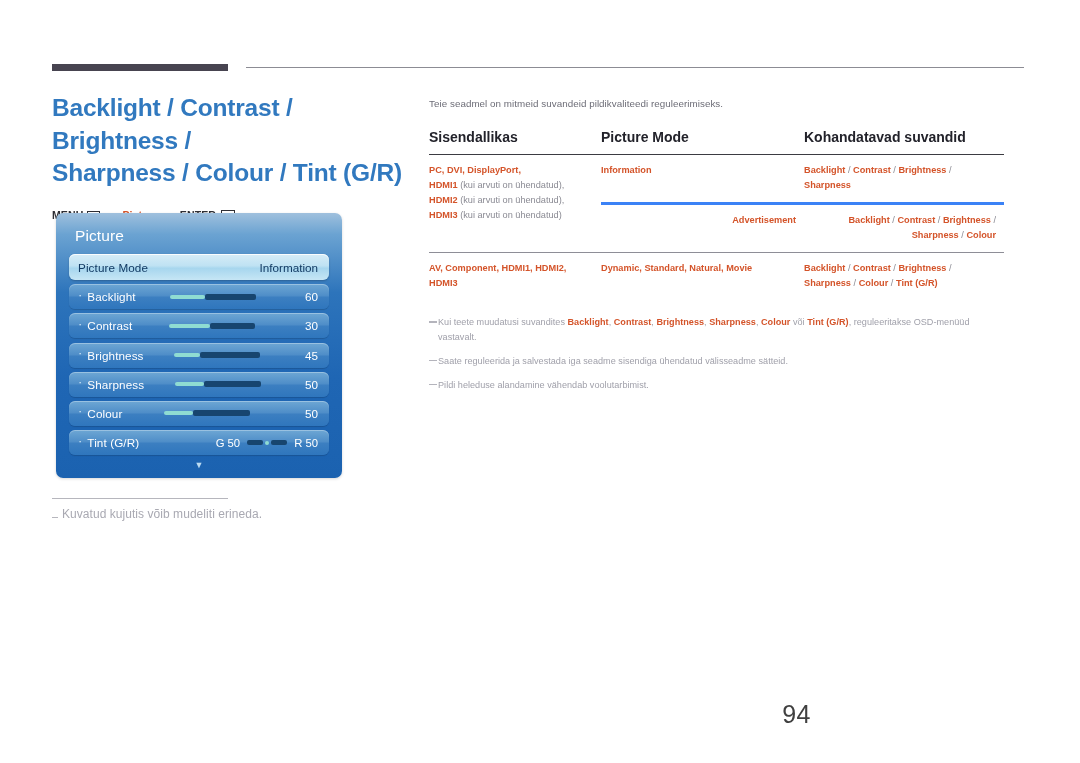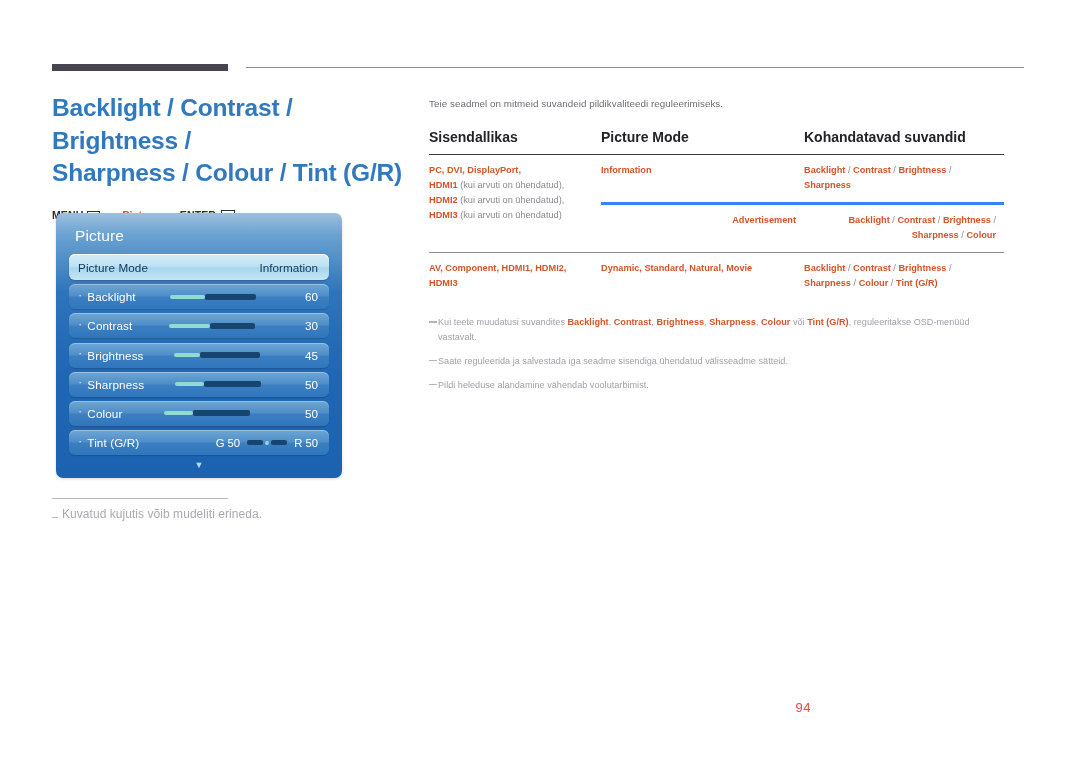--- a/index.html
+++ b/index.html
@@ -186,21 +186,21 @@
   }
   .note .dash {
     display: inline-block; width: 8px; height: 1.4px; background: #b4b4bc;
     margin-top: 6px; flex: none;
   }
   .note b { color: #d4542a; font-weight: bold; }
 
   
   .page-num {
     position: absolute; right: 53px; top: 700px;
-    font-size: 13px; color: #ef4444; letter-spacing: 0.5px;
+    font-size: 25px; color: #404040; letter-spacing: 0.5px;
   }
 </style>
 </head>
 <body>
 
 <div class="page">
 
   <div class="top-bar-dark"></div>
   <div class="top-bar-thin"></div>
 

